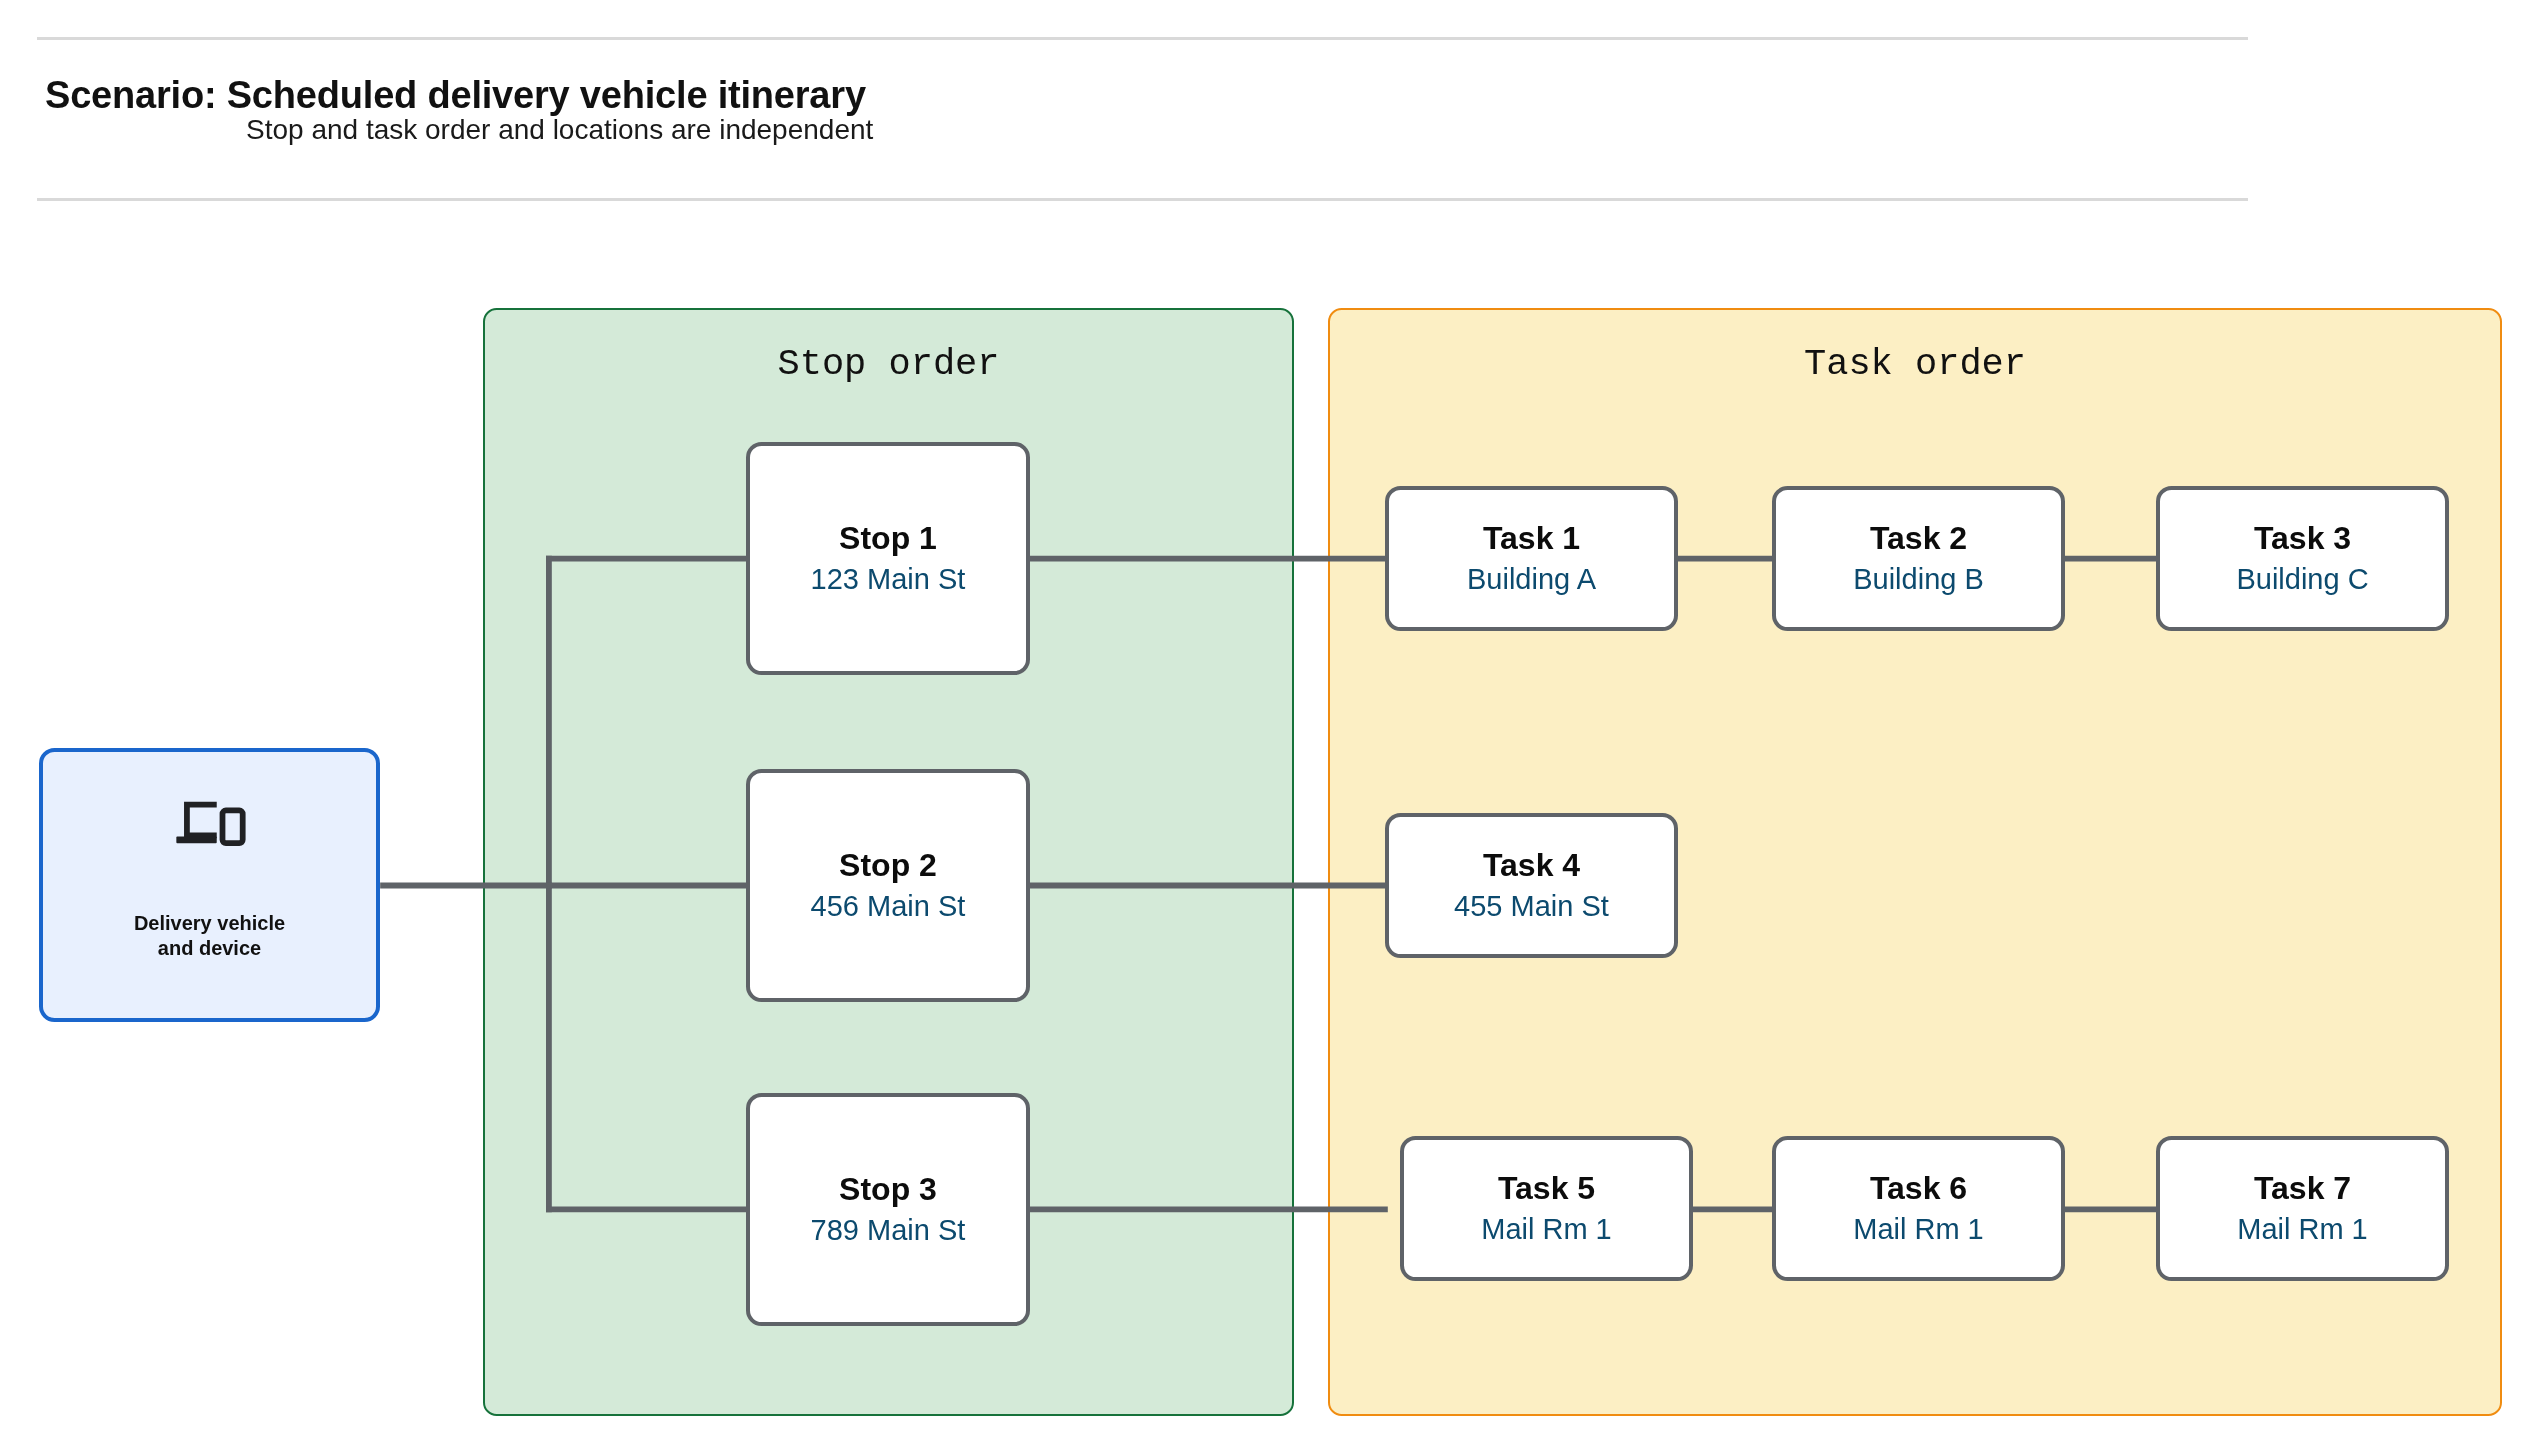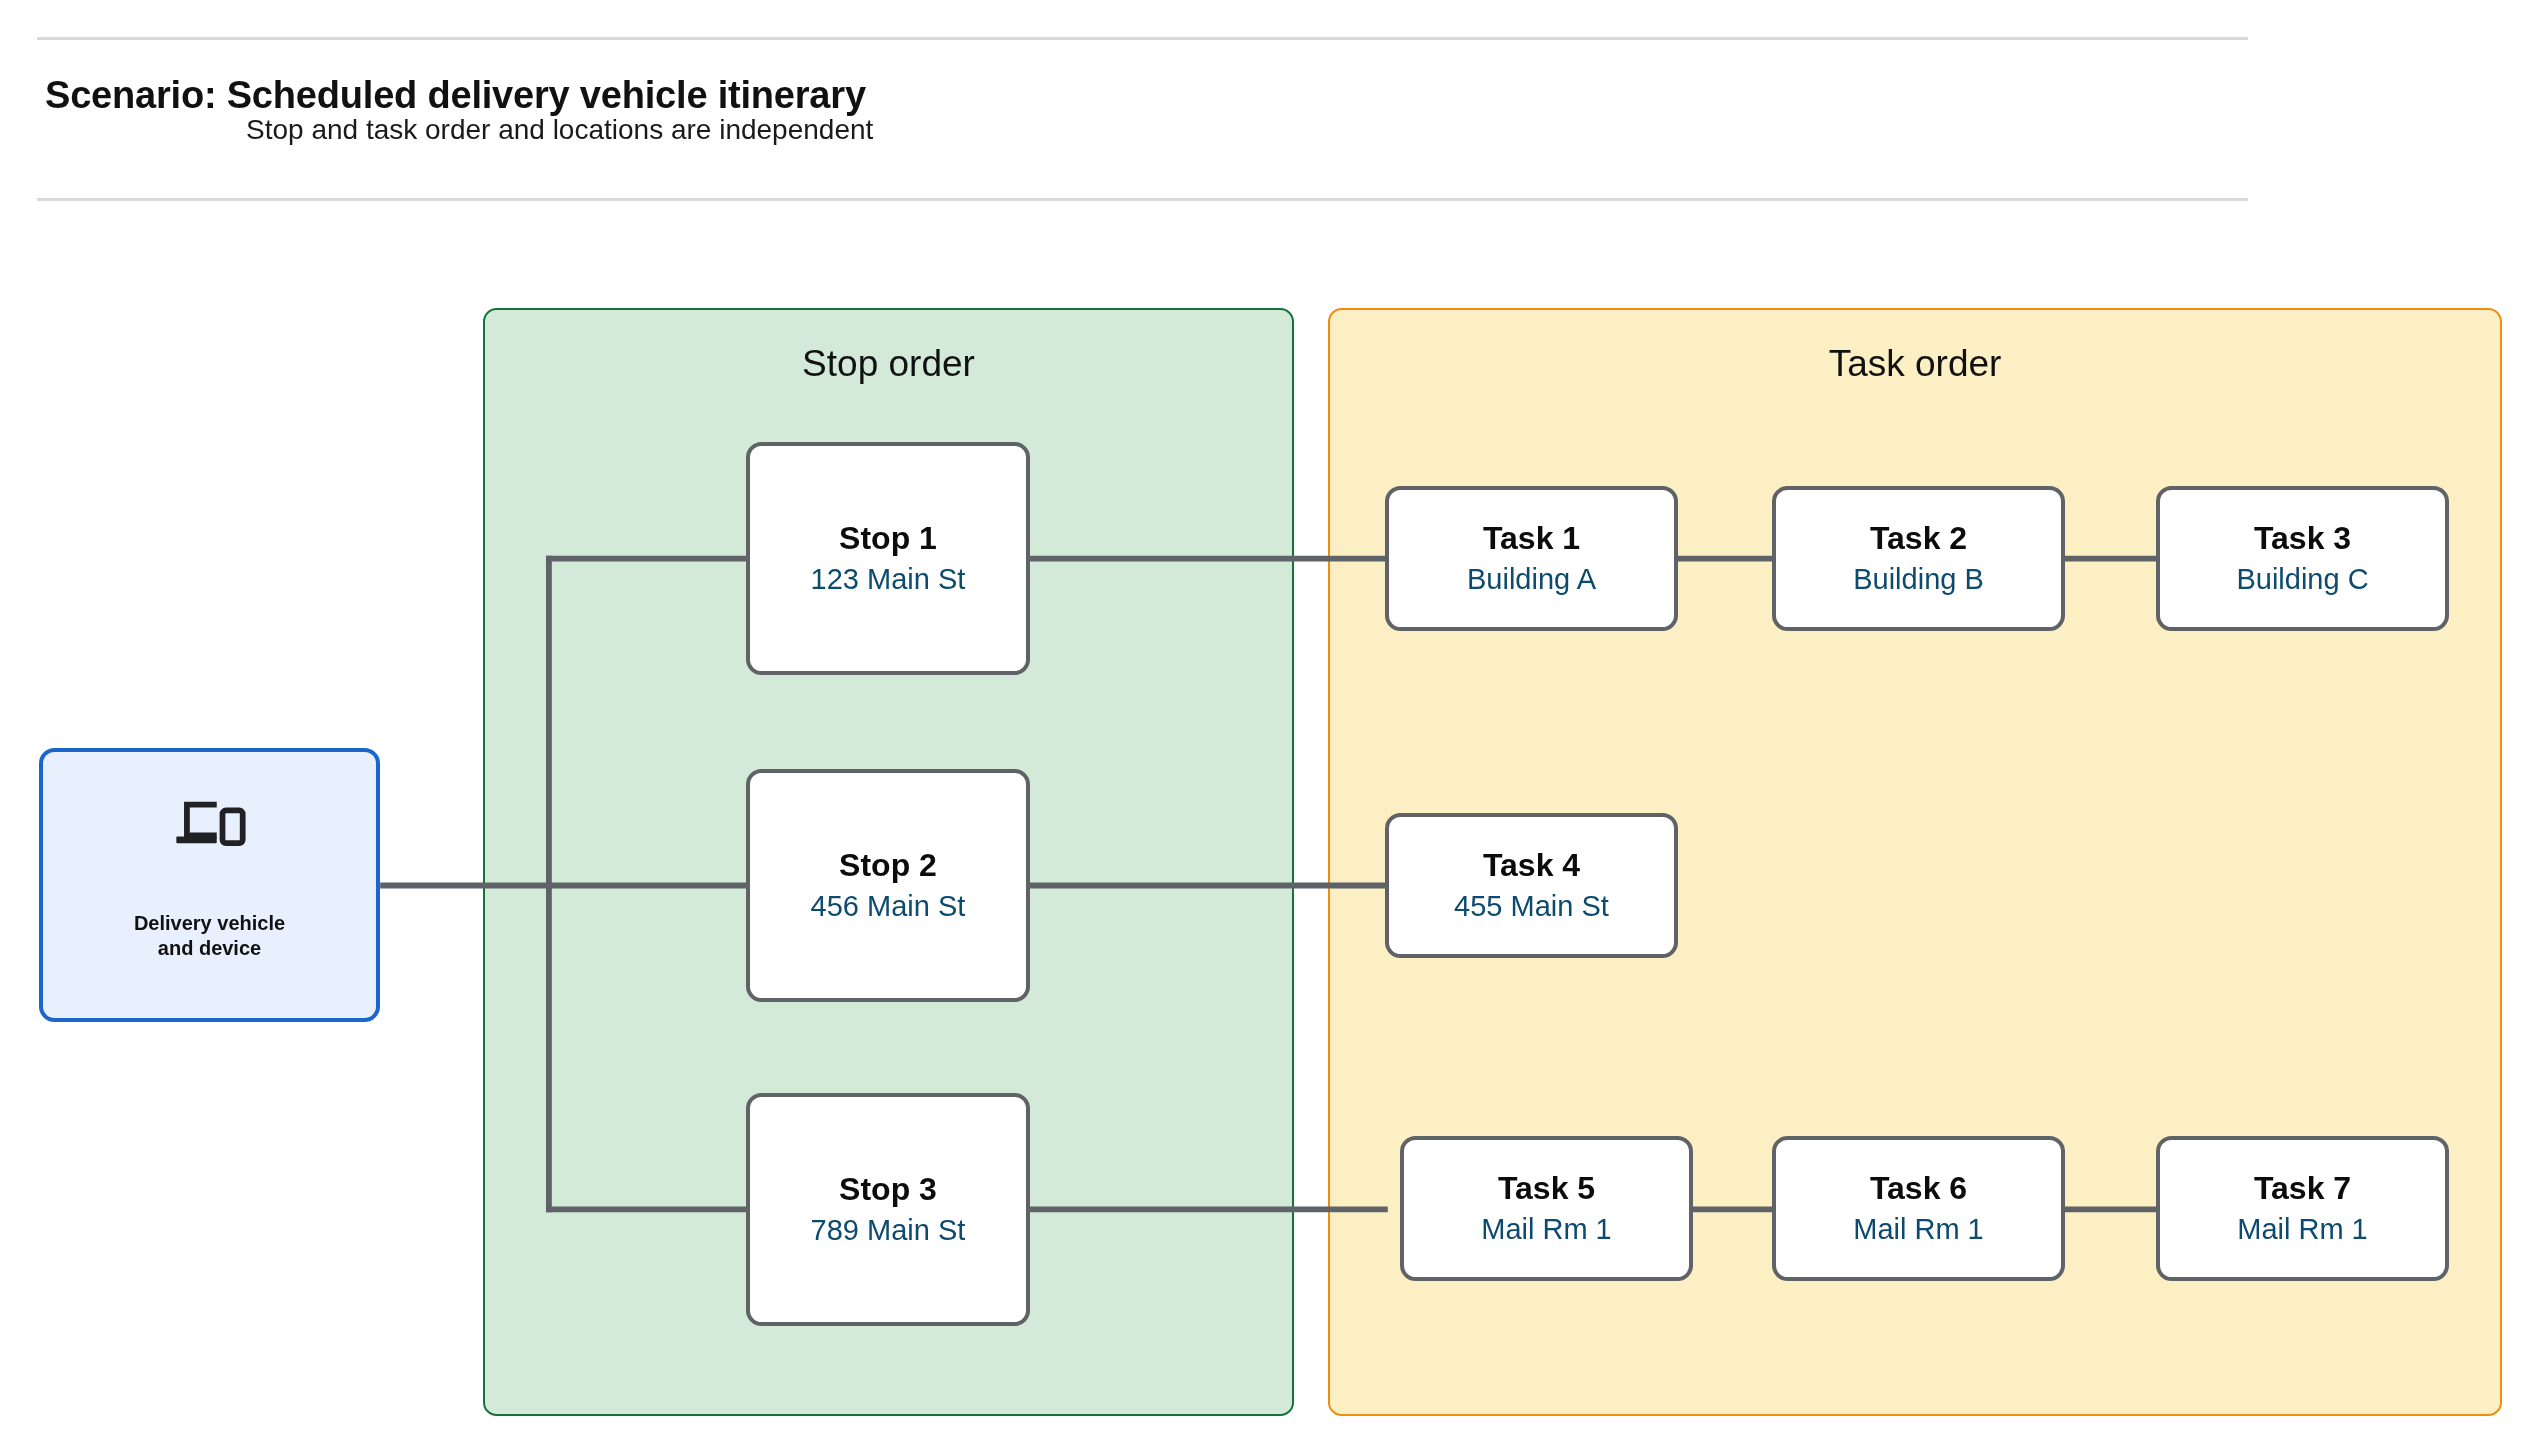--- a/index.html
+++ b/index.html
@@ -74,20 +74,21 @@
   }
   .group-title {
     position: absolute;
     top: 33px;
     left: 0;
     width: 100%;
     text-align: center;
     font-size: 37px;
     color: #111111;
     font-weight: normal;
+    font-family: Liberation Mono, monospace;
   }
 
   
   #connectors {
     position: absolute;
     left: 0;
     top: 0;
     width: 2538px;
     height: 1452px;
     pointer-events: none;

